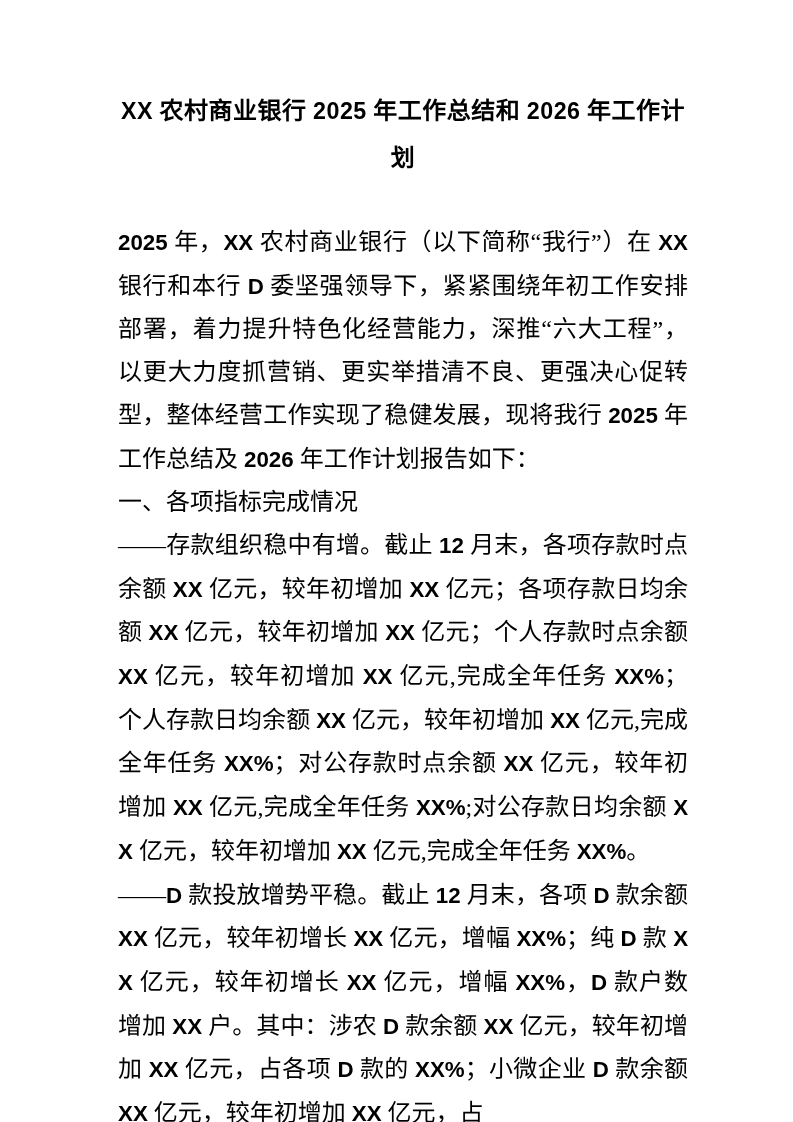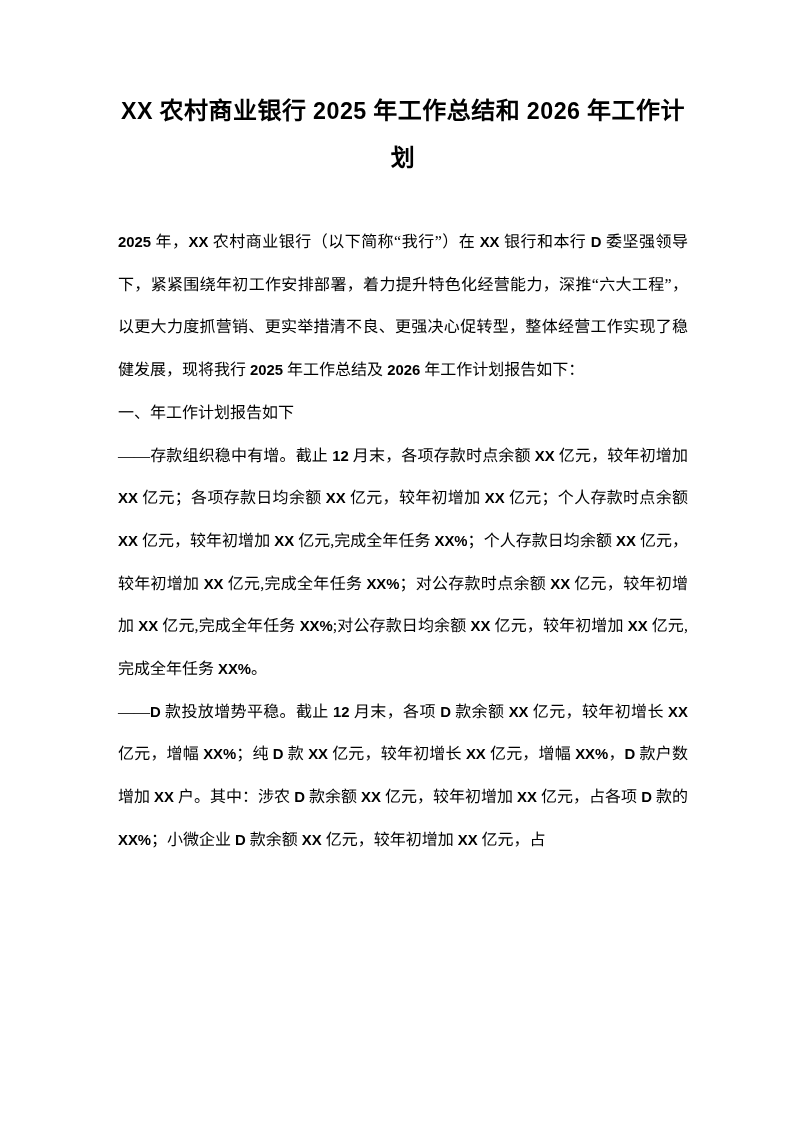--- a/index.html
+++ b/index.html
@@ -27,21 +27,21 @@
     line-height: 47px;
     font-weight: bold;
     text-align: center;
     letter-spacing: 0.5px;
   }
   .doc-title .title-line {
     display: block;
   }
   .par {
     margin: 0;
-    font-size: 16px;
+    font-size: 24px;
     line-height: 42.7px;
     text-align: justify;
     word-break: break-all;
   }
   .latin {
     font-family: "Liberation Sans", sans-serif;
     font-weight: bold;
     font-size: 0.93em;
   }
   .doc-title .latin {
@@ -53,20 +53,20 @@
 
 <div class="page">
   <div class="content">
 
     <h1 class="doc-title">
       <span class="title-line"><span class="latin">XX</span> 农村商业银行 <span class="latin">2025</span> 年工作总结和 <span class="latin">2026</span> 年工作计划</span>
     </h1>
 
     <p class="par"><span class="latin">2025</span> 年，<span class="latin">XX</span> 农村商业银行（以下简称“我行”）在 <span class="latin">XX</span> 银行和本行 <span class="latin">D</span> 委坚强领导下，紧紧围绕年初工作安排部署，着力提升特色化经营能力，深推“六大工程”，以更大力度抓营销、更实举措清不良、更强决心促转型，整体经营工作实现了稳健发展，现将我行 <span class="latin">2025</span> 年工作总结及 <span class="latin">2026</span> 年工作计划报告如下：</p>
 
-    <p class="par">一、年工作计划报告如下</p>
+    <p class="par">一、各项指标完成情况</p>
 
     <p class="par">——存款组织稳中有增。截止 <span class="latin">12</span> 月末，各项存款时点余额 <span class="latin">XX</span> 亿元，较年初增加 <span class="latin">XX</span> 亿元；各项存款日均余额 <span class="latin">XX</span> 亿元，较年初增加 <span class="latin">XX</span> 亿元；个人存款时点余额 <span class="latin">XX</span> 亿元，较年初增加 <span class="latin">XX</span> 亿元,完成全年任务 <span class="latin">XX%</span>；个人存款日均余额 <span class="latin">XX</span> 亿元，较年初增加 <span class="latin">XX</span> 亿元,完成全年任务 <span class="latin">XX%</span>；对公存款时点余额 <span class="latin">XX</span> 亿元，较年初增加 <span class="latin">XX</span> 亿元,完成全年任务 <span class="latin">XX%</span>;对公存款日均余额 <span class="latin">XX</span> 亿元，较年初增加 <span class="latin">XX</span> 亿元,完成全年任务 <span class="latin">XX%</span>。</p>
 
     <p class="par">——<span class="latin">D</span> 款投放增势平稳。截止 <span class="latin">12</span> 月末，各项 <span class="latin">D</span> 款余额 <span class="latin">XX</span> 亿元，较年初增长 <span class="latin">XX</span> 亿元，增幅 <span class="latin">XX%</span>；纯 <span class="latin">D</span> 款 <span class="latin">XX</span> 亿元，较年初增长 <span class="latin">XX</span> 亿元，增幅 <span class="latin">XX%</span>，<span class="latin">D</span> 款户数增加 <span class="latin">XX</span> 户。其中：涉农 <span class="latin">D</span> 款余额 <span class="latin">XX</span> 亿元，较年初增加 <span class="latin">XX</span> 亿元，占各项 <span class="latin">D</span> 款的 <span class="latin">XX%</span>；小微企业 <span class="latin">D</span> 款余额 <span class="latin">XX</span> 亿元，较年初增加 <span class="latin">XX</span> 亿元，占</p>
 
   </div>
 </div>
 
 </body></html>

